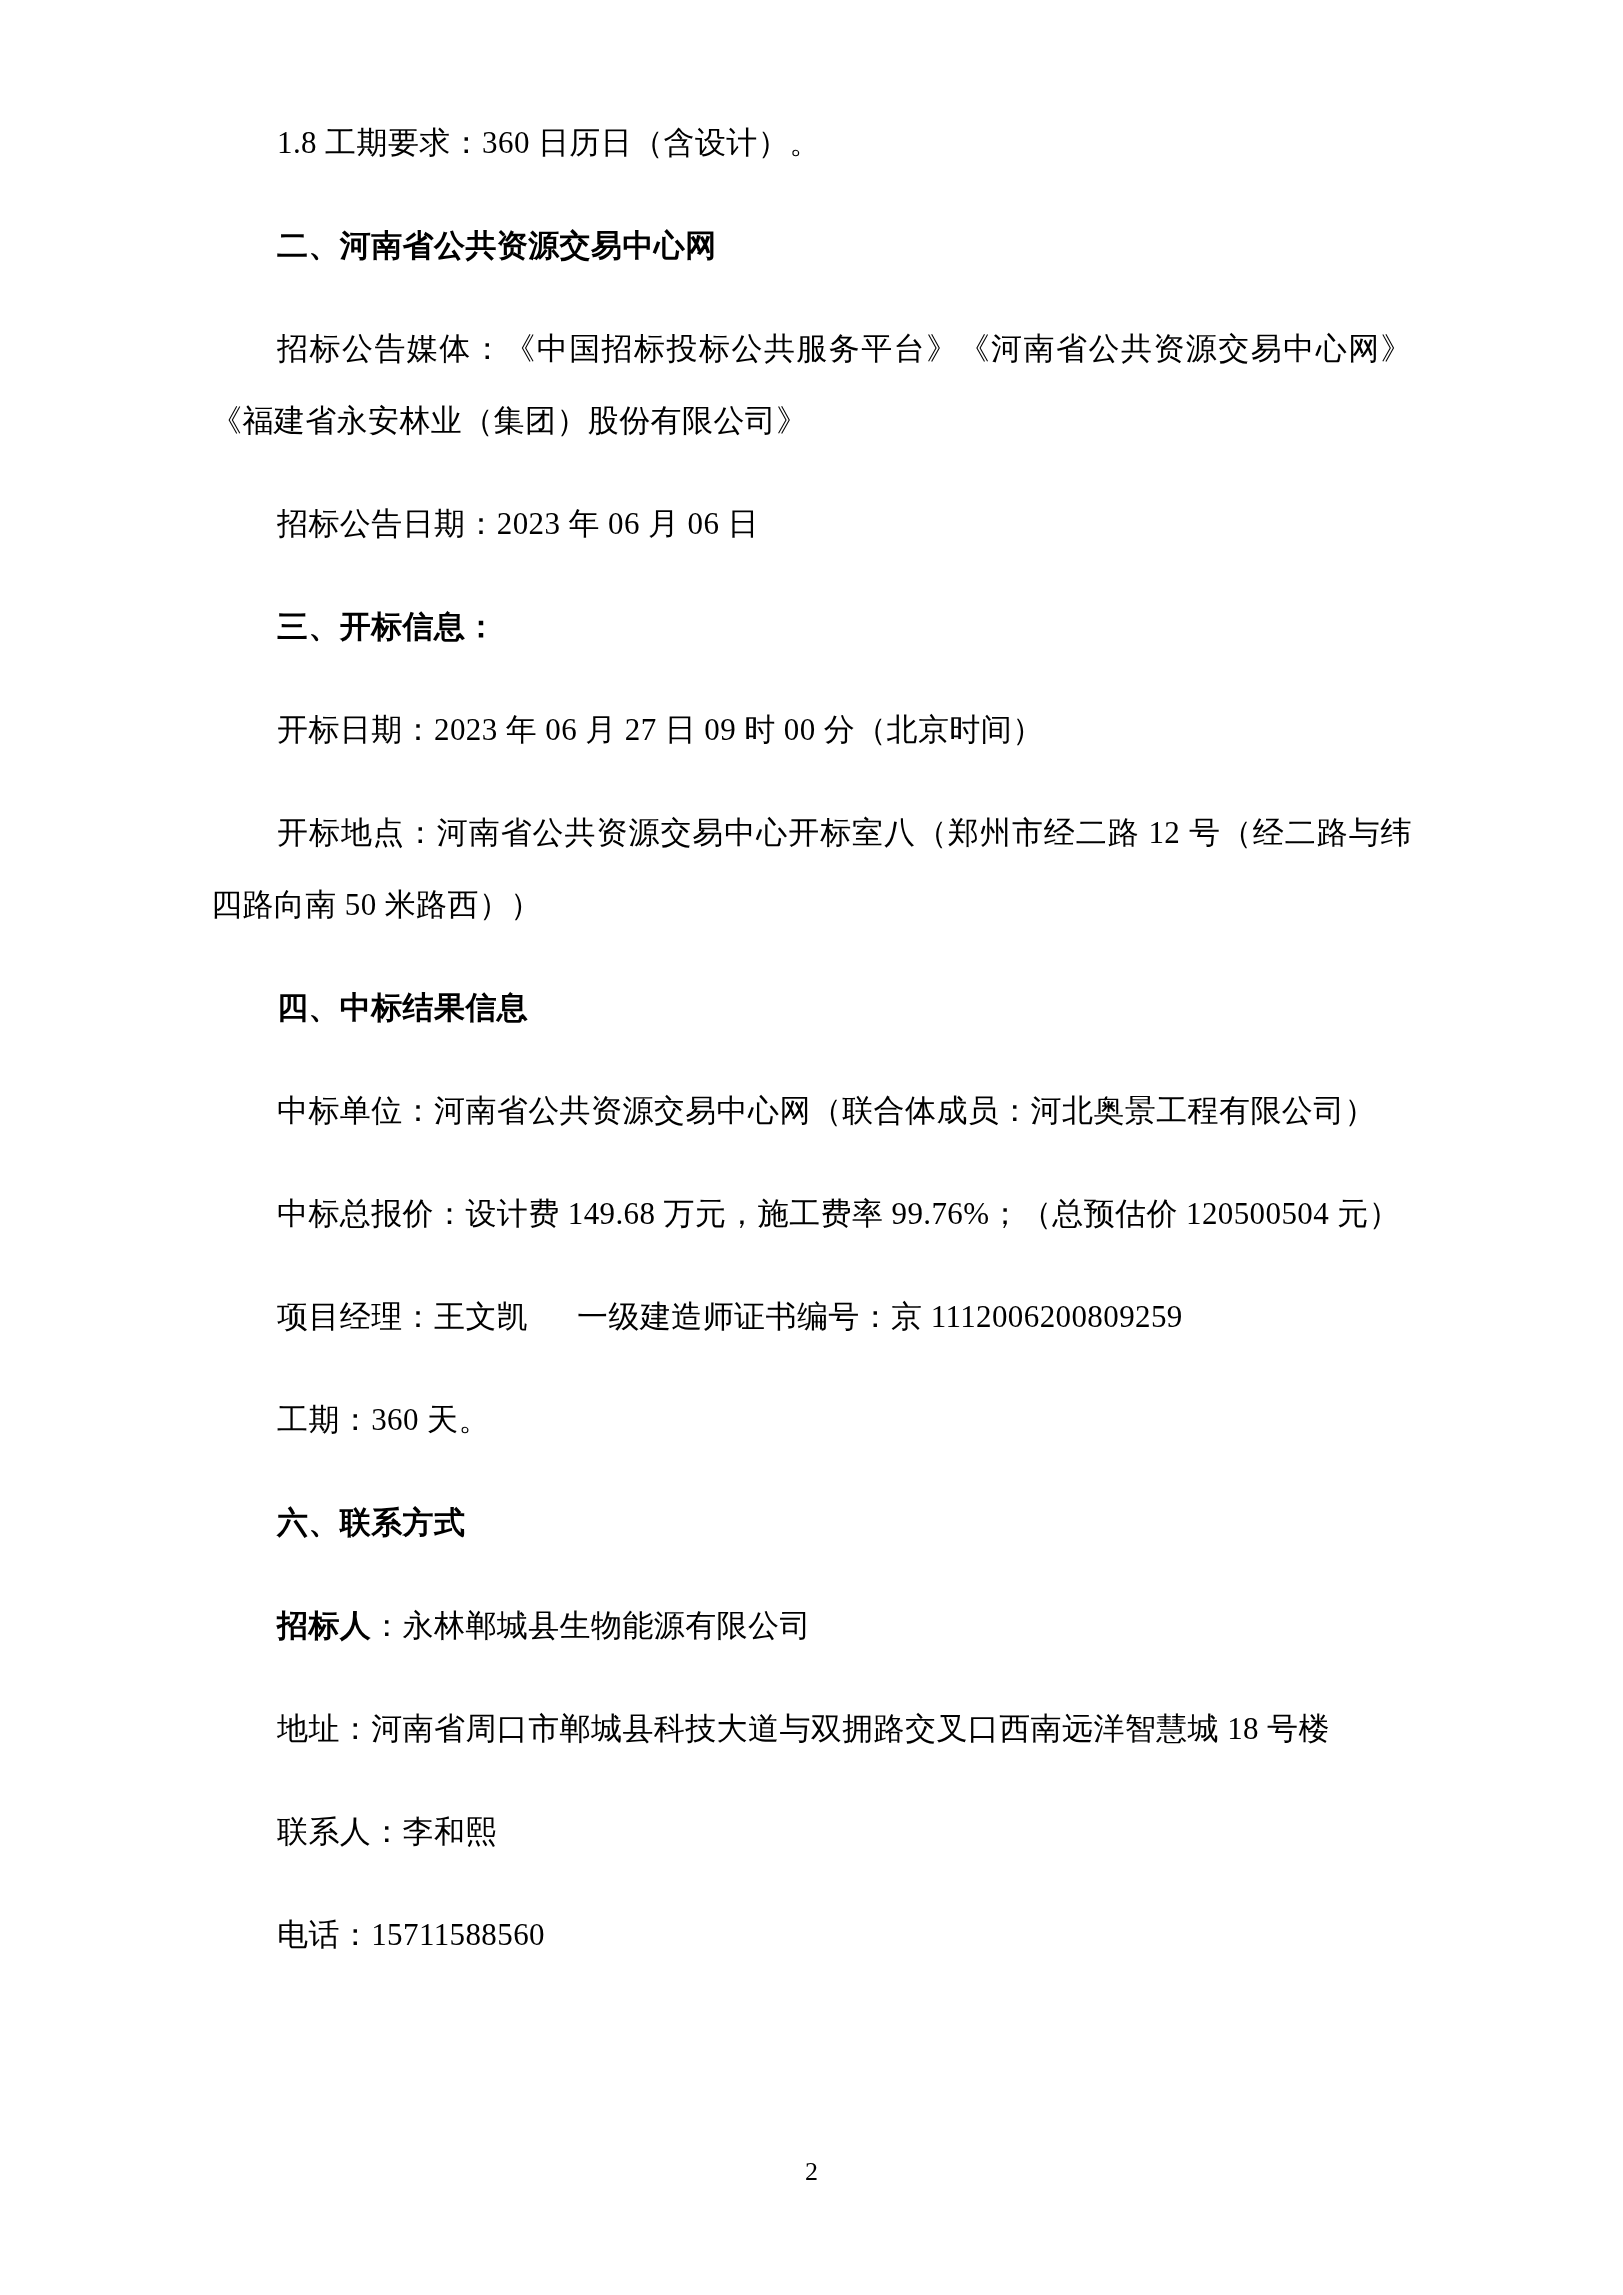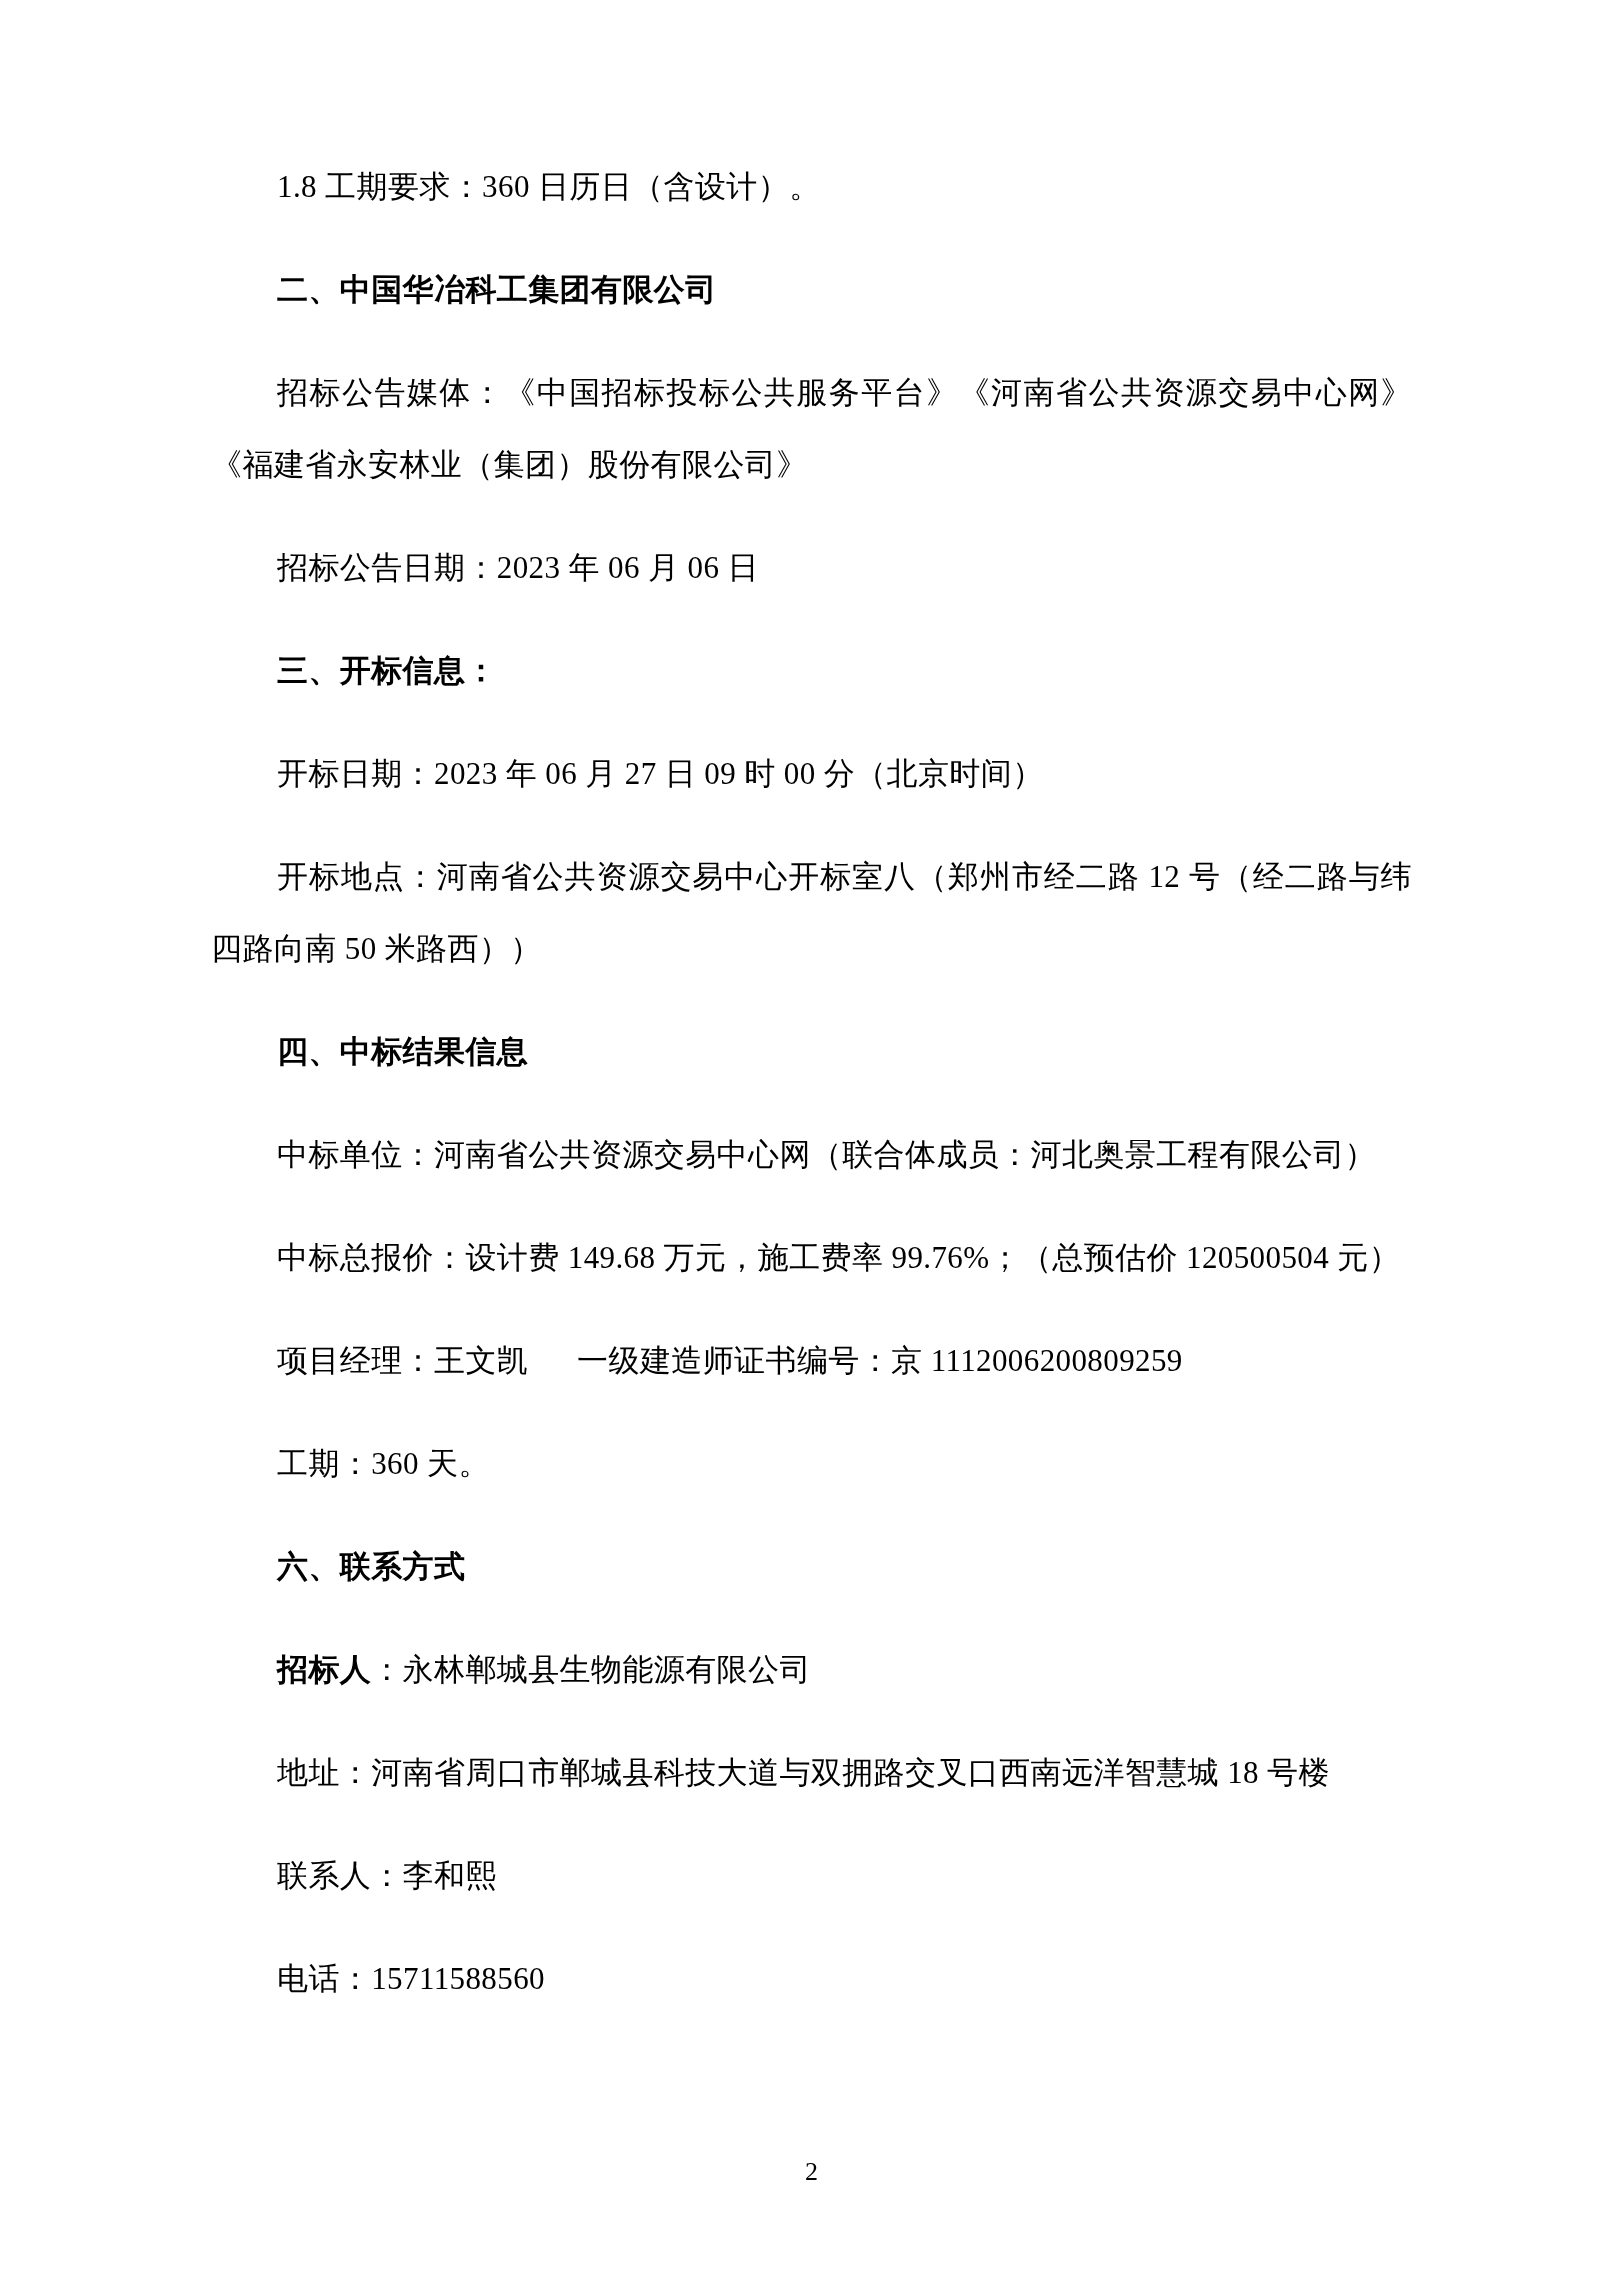--- a/index.html
+++ b/index.html
@@ -11,21 +11,21 @@
     width: 1623px;
     height: 2295px;
     font-family: "Liberation Serif", "DejaVu Serif", serif;
     color: #000000;
   }
   .page {
     position: relative;
     width: 1623px;
     height: 2295px;
     box-sizing: border-box;
-    padding: 120px 211px 0 211px;
+    padding: 76px 211px 0 211px;
   }
   .doc-body {
     width: 1201px;
     margin: 0 auto;
   }
   .line {
     font-size: 31px;
     line-height: 72px;
     letter-spacing: 0.4px;
     text-align: justify;
@@ -53,21 +53,21 @@
   }
 </style>
 </head>
 <body>
 
 <div class="page">
   <div class="doc-body">
 
     <p class="line indent">1.8 工期要求：360 日历日（含设计）。</p>
 
-    <p class="line heading">二、中国华冶科工集团有限公司</p>
+    <p class="line heading">二、河南省公共资源交易中心网</p>
 
     <p class="line indent">招标公告媒体：《中国招标投标公共服务平台》《河南省公共资源交易中心网》《福建省永安林业（集团）股份有限公司》</p>
 
     <p class="line indent">招标公告日期：2023 年 06 月 06 日</p>
 
     <p class="line heading">三、开标信息：</p>
 
     <p class="line indent">开标日期：2023 年 06 月 27 日 09 时 00 分（北京时间）</p>
 
     <p class="line indent">开标地点：河南省公共资源交易中心开标室八（郑州市经二路 12 号（经二路与纬四路向南 50 米路西））</p>

